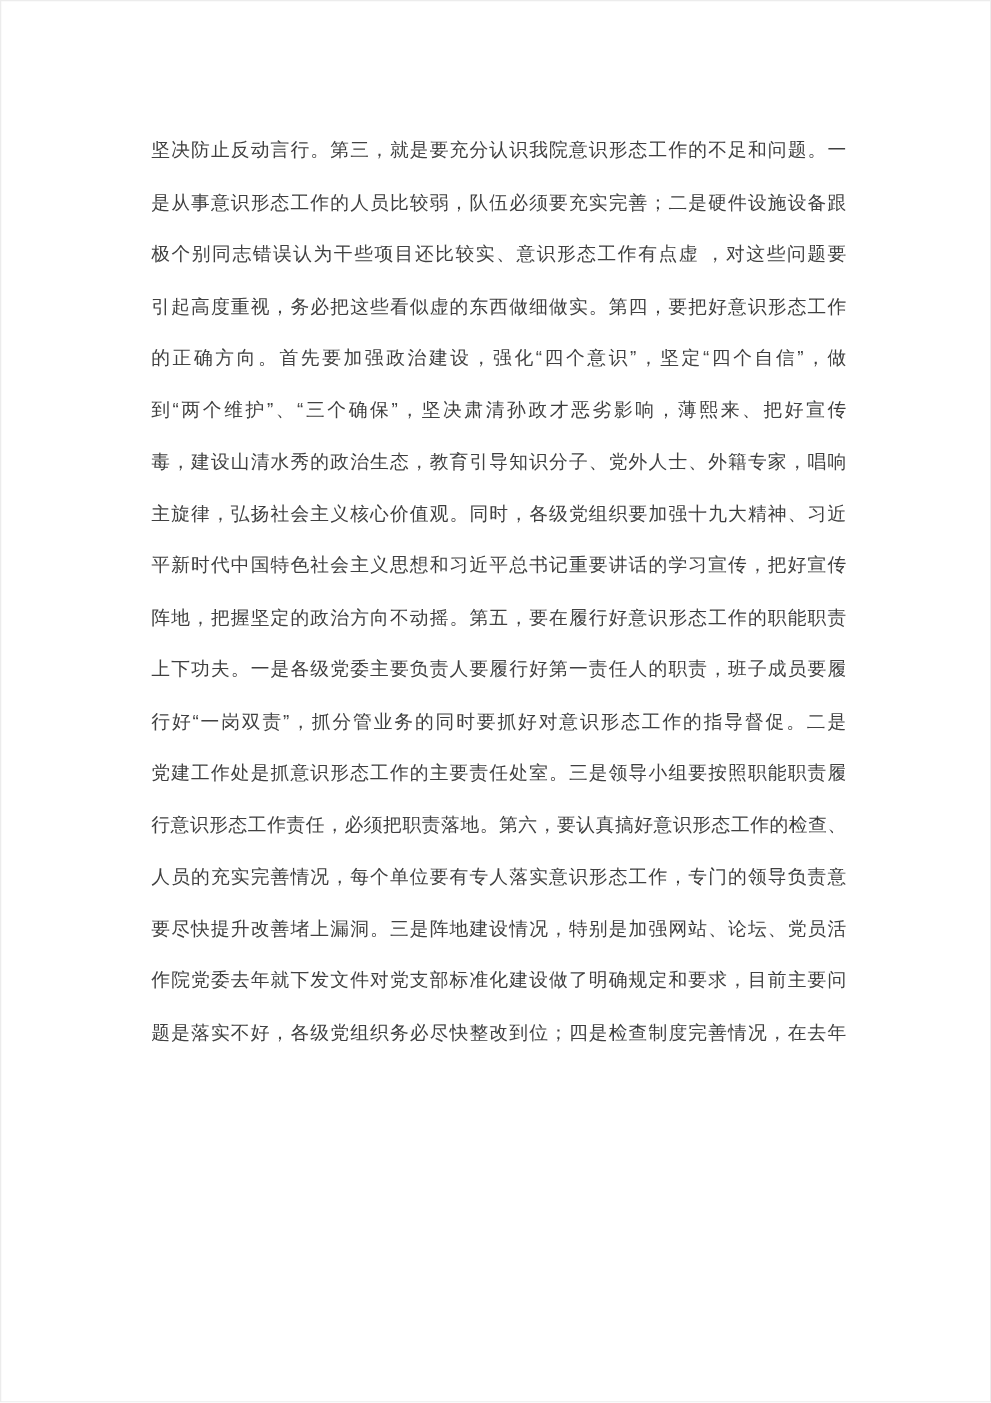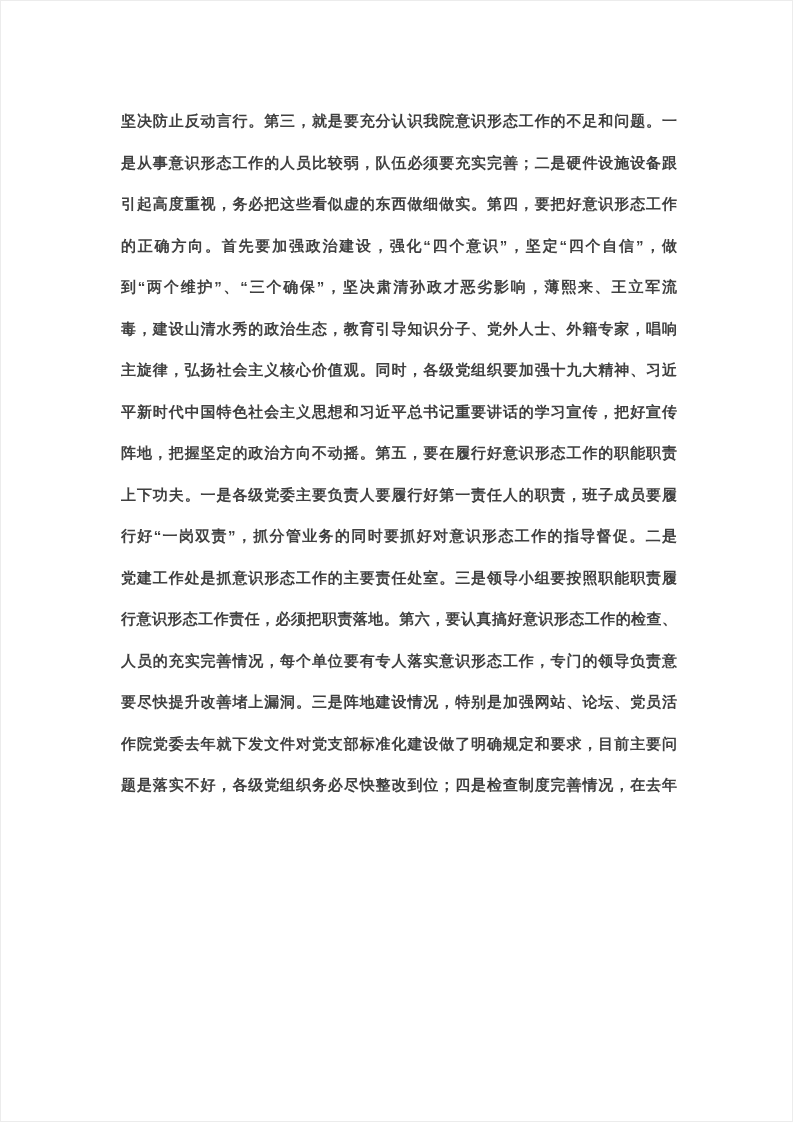--- a/index.html
+++ b/index.html
@@ -31,27 +31,28 @@
     text-align: justify;
     text-align-last: justify;
     text-justify: inter-character;
     white-space: normal;
     overflow: hidden;
   }
 </style>
 </head>
 <body>
 
-<div class="page" style="background: rgb(255, 255, 255); border-color: rgb(236, 236, 236); font-weight: bold;">
+<div class="page" style="background: rgb(255, 255, 255); border-color: rgb(236, 236, 236);">
   <div class="paragraph" style="color: rgb(64, 64, 64);">
       <div class="line">坚决防止反动言行。第三，就是要充分认识我院意识形态工作的不足和问题。一</div>
       <div class="line">是从事意识形态工作的人员比较弱，队伍必须要充实完善；二是硬件设施设备跟</div>
+      <div class="line">极个别同志错误认为干些项目还比较实、意识形态工作有点虚 ，对这些问题要</div>
       <div class="line">引起高度重视，务必把这些看似虚的东西做细做实。第四，要把好意识形态工作</div>
       <div class="line">的正确方向。首先要加强政治建设，强化“四个意识”，坚定“四个自信”，做</div>
-      <div class="line">到“两个维护”、“三个确保”，坚决肃清孙政才恶劣影响，薄熙来、王立军流</div>
+      <div class="line">到“两个维护”、“三个确保”，坚决肃清孙政才恶劣影响，薄熙来、把好宣传</div>
       <div class="line">毒，建设山清水秀的政治生态，教育引导知识分子、党外人士、外籍专家，唱响</div>
       <div class="line">主旋律，弘扬社会主义核心价值观。同时，各级党组织要加强十九大精神、习近</div>
       <div class="line">平新时代中国特色社会主义思想和习近平总书记重要讲话的学习宣传，把好宣传</div>
       <div class="line">阵地，把握坚定的政治方向不动摇。第五，要在履行好意识形态工作的职能职责</div>
       <div class="line">上下功夫。一是各级党委主要负责人要履行好第一责任人的职责，班子成员要履</div>
       <div class="line">行好“一岗双责”，抓分管业务的同时要抓好对意识形态工作的指导督促。二是</div>
       <div class="line">党建工作处是抓意识形态工作的主要责任处室。三是领导小组要按照职能职责履</div>
       <div class="line">行意识形态工作责任，必须把职责落地。第六，要认真搞好意识形态工作的检查、</div>
       <div class="line">人员的充实完善情况，每个单位要有专人落实意识形态工作，专门的领导负责意</div>
       <div class="line">要尽快提升改善堵上漏洞。三是阵地建设情况，特别是加强网站、论坛、党员活</div>

